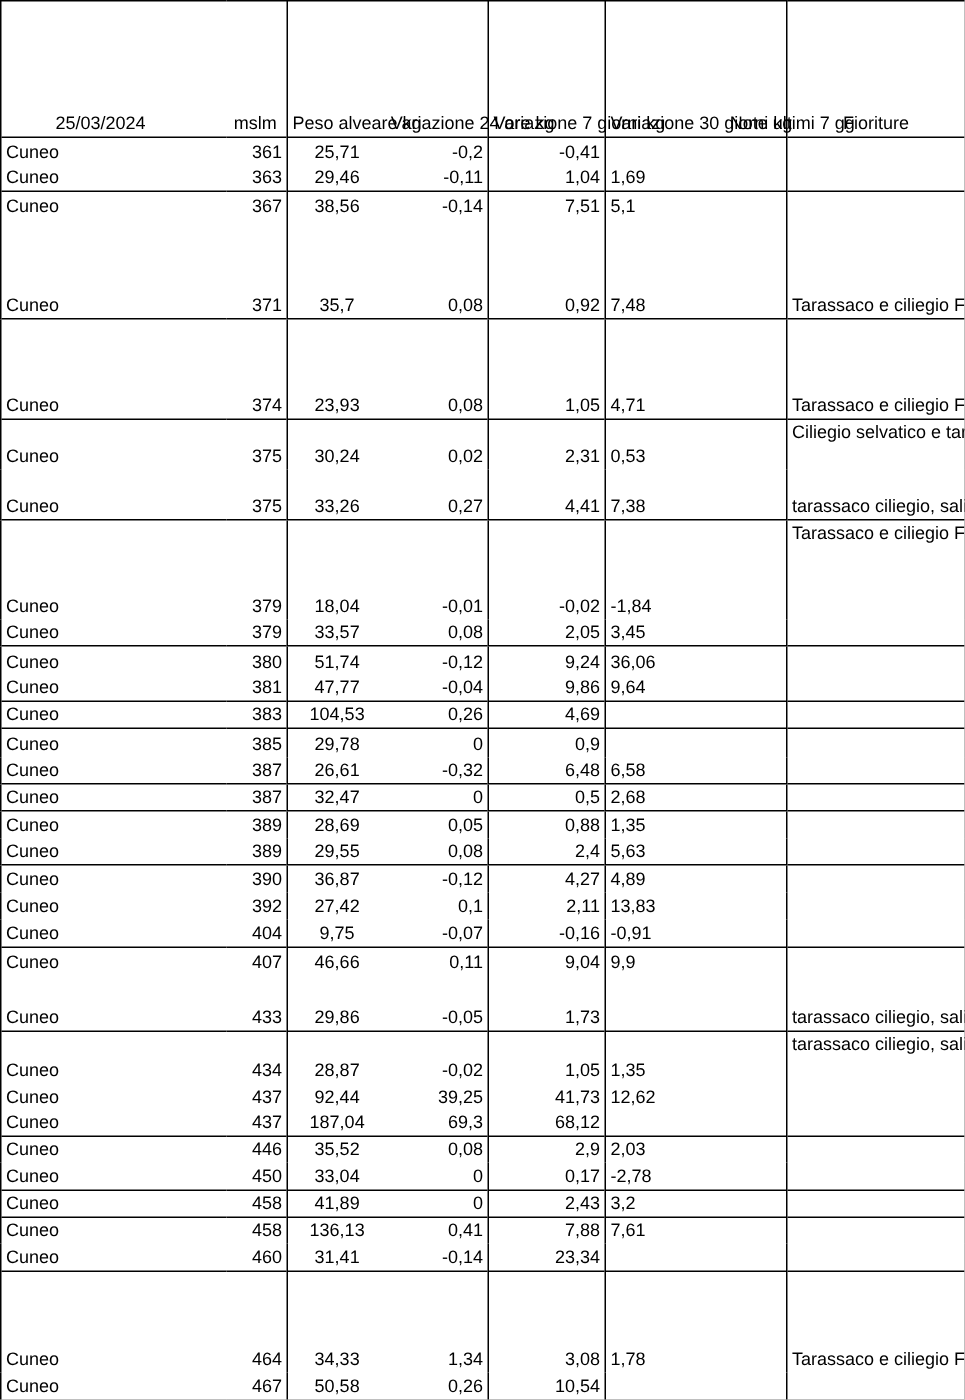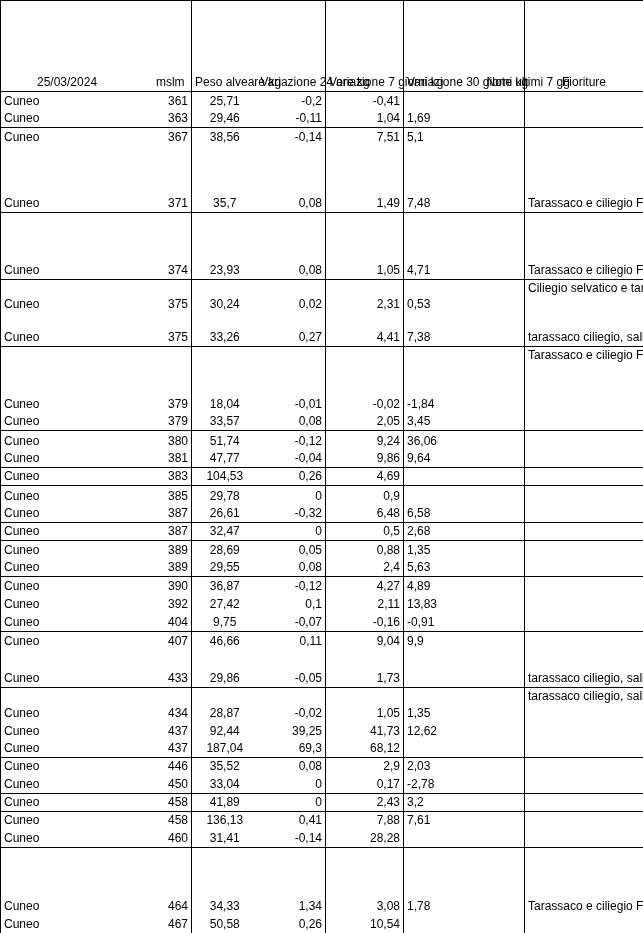--- a/index.html
+++ b/index.html
@@ -82,21 +82,21 @@
         <td class="num bR">7,51</td>
         <td class="v30">5,1</td>
         <td class="bR"></td>
         <td class="fior bR"></td>
       </tr>
       <tr style="height: 67px;">
         <td class="bL">Cuneo</td>
         <td class="num bR">371</td>
         <td class="ctr">35,7</td>
         <td class="num bR">0,08</td>
-        <td class="num bR">1,49</td>
+        <td class="num bR">0,92</td>
         <td class="v30">7,48</td>
         <td class="bR"></td>
         <td class="fior bR">Tarassaco e ciliegio Fiorito.  Ma non ci sono le temperature</td>
       </tr>
       <tr class="gtop" style="height: 67px;">
         <td class="bL">Cuneo</td>
         <td class="num bR">374</td>
         <td class="ctr">23,93</td>
         <td class="num bR">0,08</td>
         <td class="num bR">1,05</td>
@@ -342,21 +342,21 @@
         <td class="num bR">7,88</td>
         <td class="v30">7,61</td>
         <td class="bR"></td>
         <td class="fior bR"></td>
       </tr>
       <tr style="height: 18px;">
         <td class="bL">Cuneo</td>
         <td class="num bR">460</td>
         <td class="ctr">31,41</td>
         <td class="num bR">-0,14</td>
-        <td class="num bR">28,28</td>
+        <td class="num bR">23,34</td>
         <td class="v30"></td>
         <td class="bR"></td>
         <td class="fior bR"></td>
       </tr>
       <tr class="gtop" style="height: 68px;">
         <td class="bL">Cuneo</td>
         <td class="num bR">464</td>
         <td class="ctr">34,33</td>
         <td class="num bR">1,34</td>
         <td class="num bR">3,08</td>

